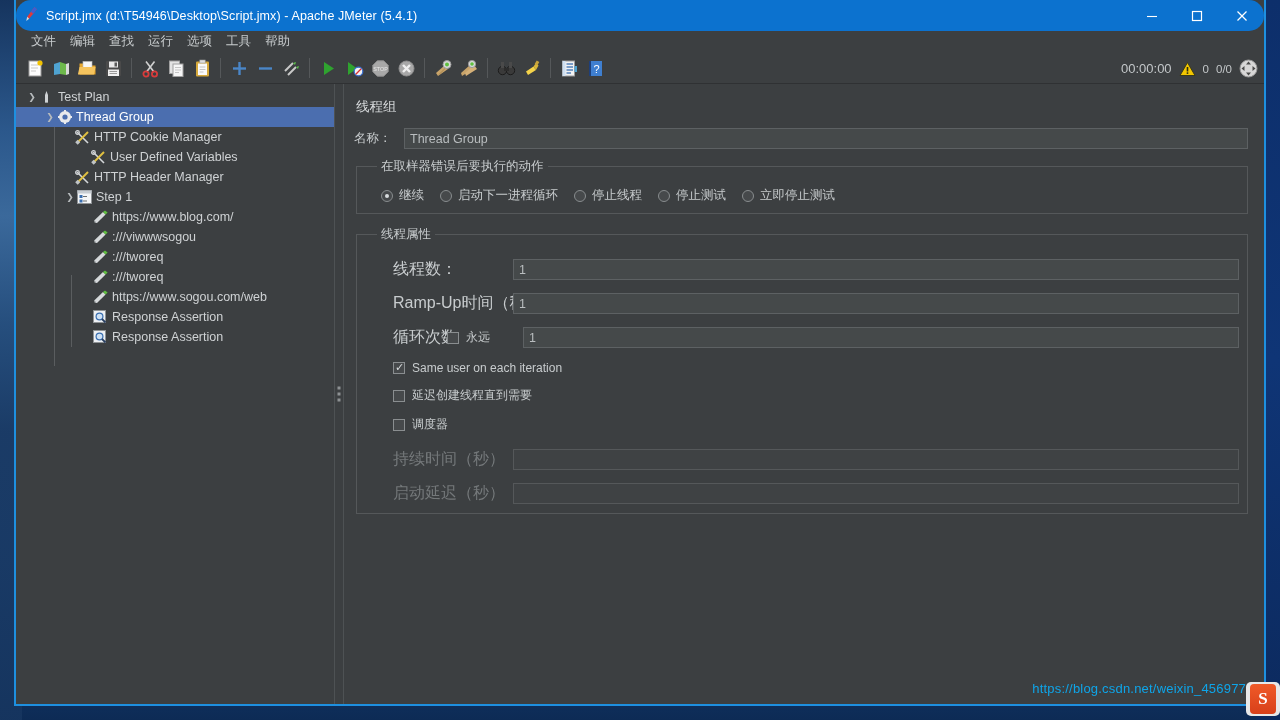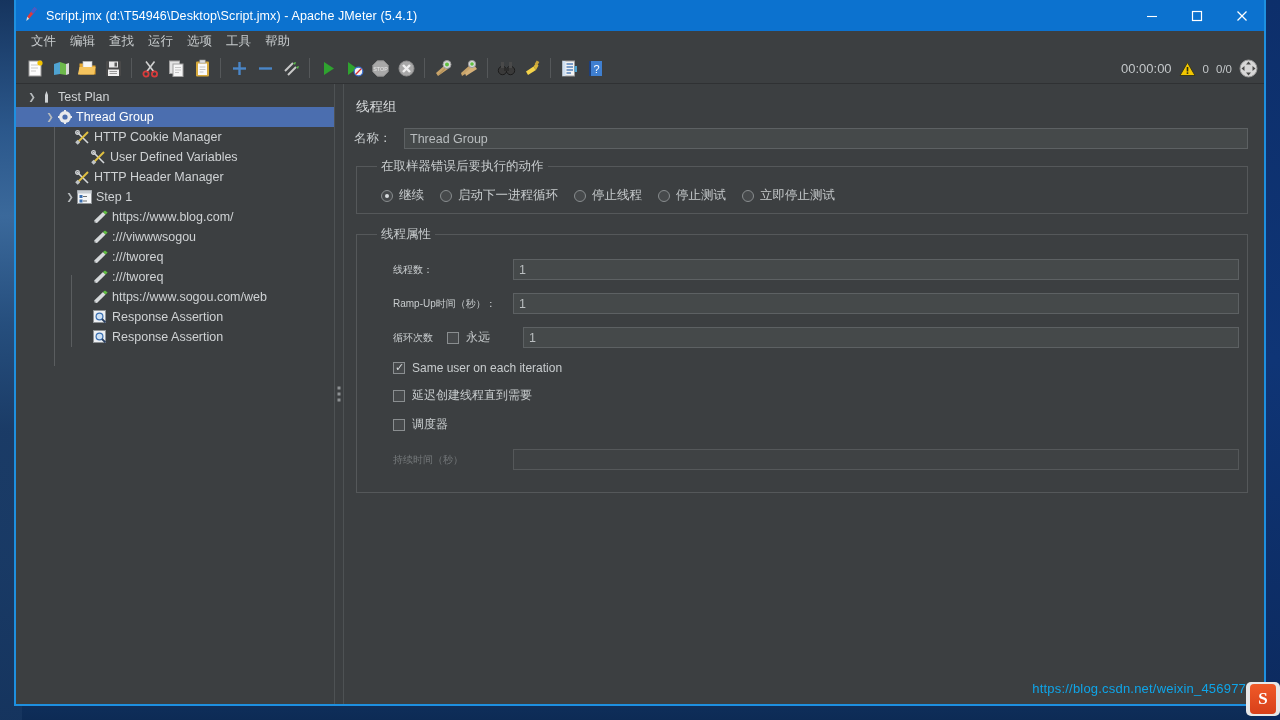--- a/index.html
+++ b/index.html
@@ -26,21 +26,21 @@
   .wall-glyph{ position:absolute; color:#d8b93a; font-weight:bold; opacity:.95; }
   
   #window{
     position:absolute; left:14px; top:0; width:1252px; height:706px;
     border:2px solid #1e90e0; border-top:none;
     background:#3c3f41; display:flex; flex-direction:column;
   }
   
   #titlebar{
     height:31px; background:#0c72cf; display:flex; align-items:center;
-    flex:0 0 31px; color:#ffffff;
+    flex:0 0 31px; color:#ffffff;border-radius:15px;
   }
   #titlebar .tb-icon{ width:30px; text-align:center; font-size:13px; }
   #titlebar .tb-title{ font-size:12.5px; letter-spacing:.1px; flex:1;}
   .tb-btns{ display:flex; height:31px; }
   .tb-btn{
     width:45px; height:31px; display:flex; align-items:center; justify-content:center;
     color:#fff; font-size:13px; line-height:1;
   }
   .tb-btn svg{ display:block; }
   
@@ -106,21 +106,21 @@
   .rdot{
     width:12px; height:12px; border-radius:50%; border:1px solid #888c8e; background:#46494b;
     margin-right:6px; position:relative; flex:0 0 12px;
   }
   .rdot.on::after{
     content:""; position:absolute; left:3px; top:3px; width:4px; height:4px; border-radius:50%;
     background:#d8dcde;
   }
   
   .tp-row{ display:flex; align-items:center; margin:0 0 13px 0; }
-  .tp-lbl{ width:140px; flex:0 0 140px; font-size:10px; color:#c8ccce; padding-left:20px; white-space:nowrap;}
+  .tp-lbl{ width:140px; flex:0 0 140px; font-size:16px; color:#c8ccce; padding-left:20px; white-space:nowrap;}
   .tp-lbl.dim{ color:#74787a; }
   .tp-in{
     flex:1; height:21px; background:#45494a; border:1px solid #5d6163; color:#b9bdbf;
     font-size:12.5px; padding:0 5px; line-height:19px;
   }
   .tp-in.dim{ background:#3f4244; border-color:#55585a; }
   .chkline{ display:flex; align-items:center; margin:0 0 12px 20px; }
   .cbox{
     width:12px; height:12px; border:1px solid #8a8e90; background:#46494b; margin-right:7px;
     position:relative; flex:0 0 12px;
@@ -637,20 +637,24 @@
         <div class="chkline" style="margin-bottom:16px;">
           <span class="cbox"></span>
           <span class="ctext">调度器</span>
         </div>
 
         <div class="tp-row">
           <span class="tp-lbl dim">持续时间（秒）</span>
           <input class="tp-in dim" type="text" disabled="" value="" style="">
         </div>
 
+        <div class="tp-row" style="margin-bottom:0;">
+          <span class="tp-lbl dim">启动延迟（秒）</span>
+          <input class="tp-in dim" type="text" disabled="" value="" style="">
+        </div>
       </fieldset>
 
       <div id="watermark">https://blog.csdn.net/weixin_456977</div>
     </div>
   </div>
 </div>
 
 <div id="wm-icon" style="position:absolute; right:0px; bottom:4px;">
   <span class="inner">S</span>
 </div>

